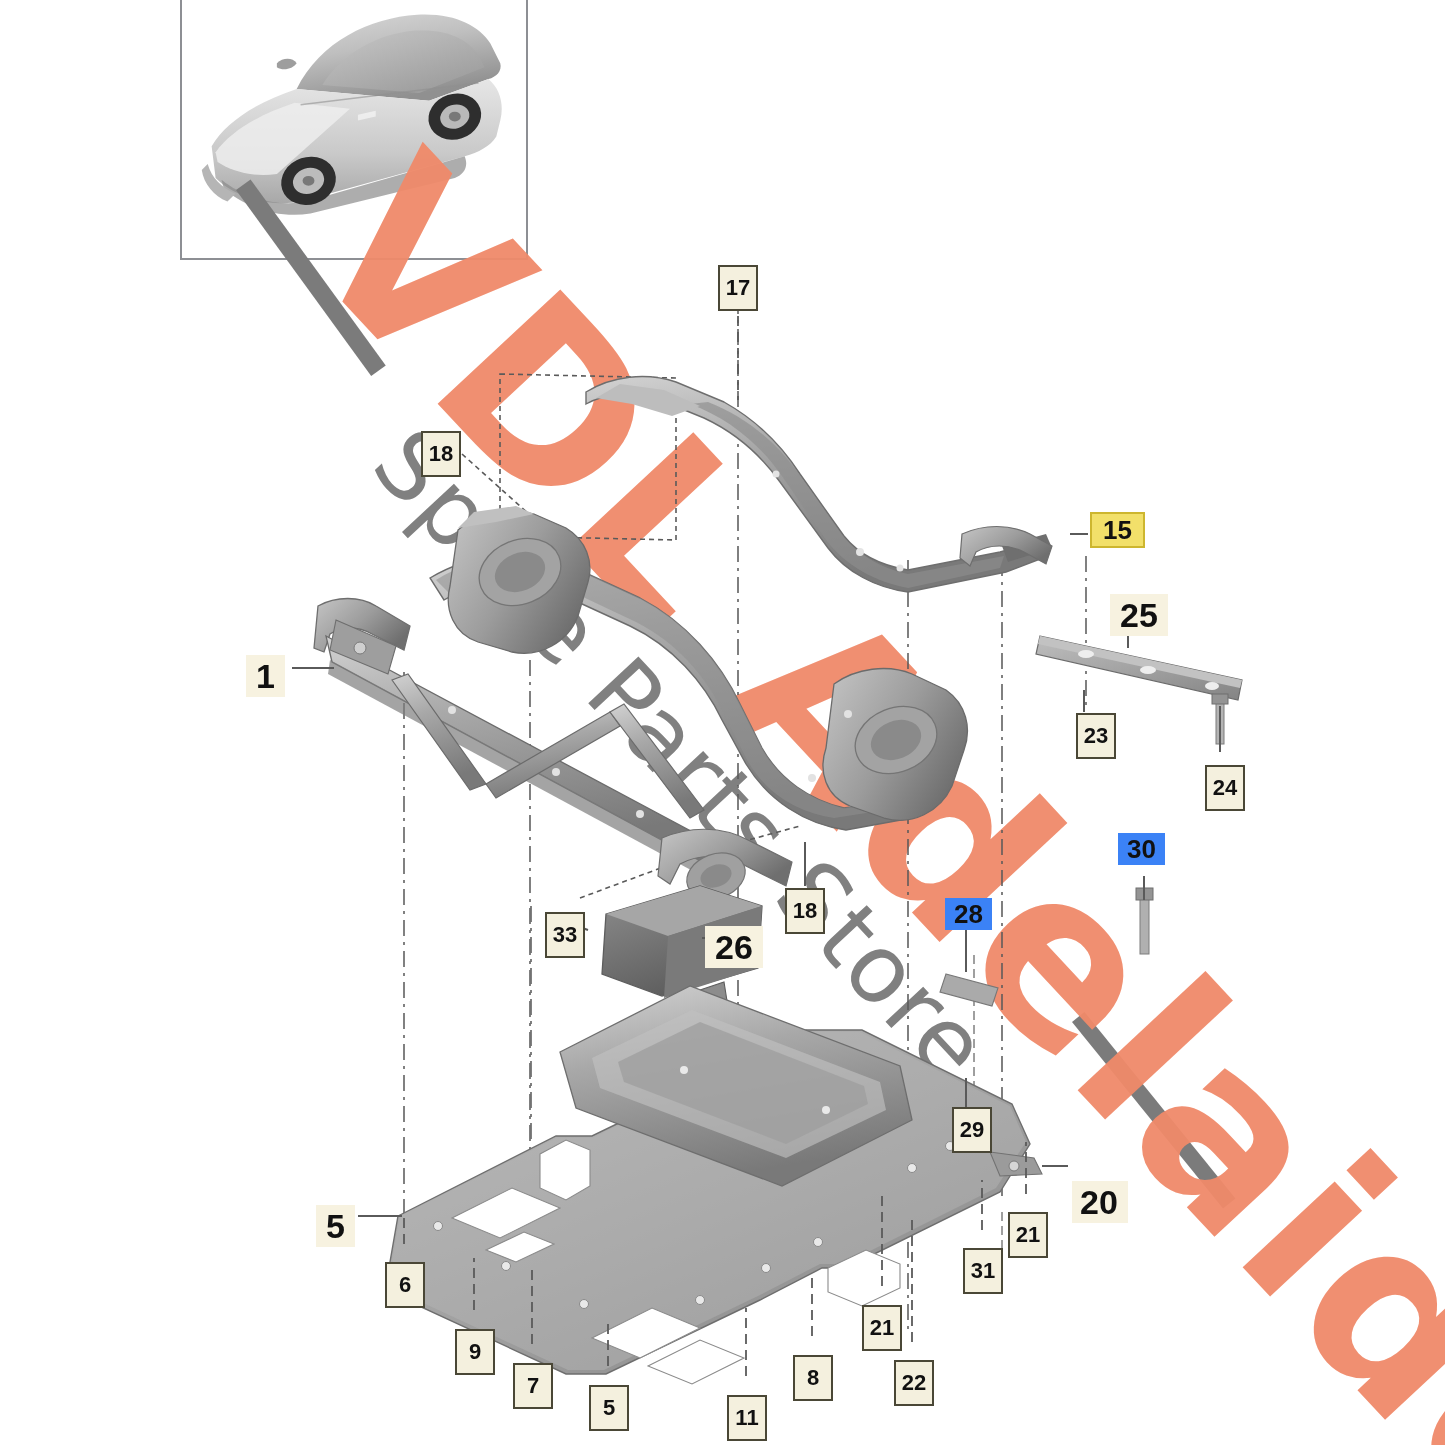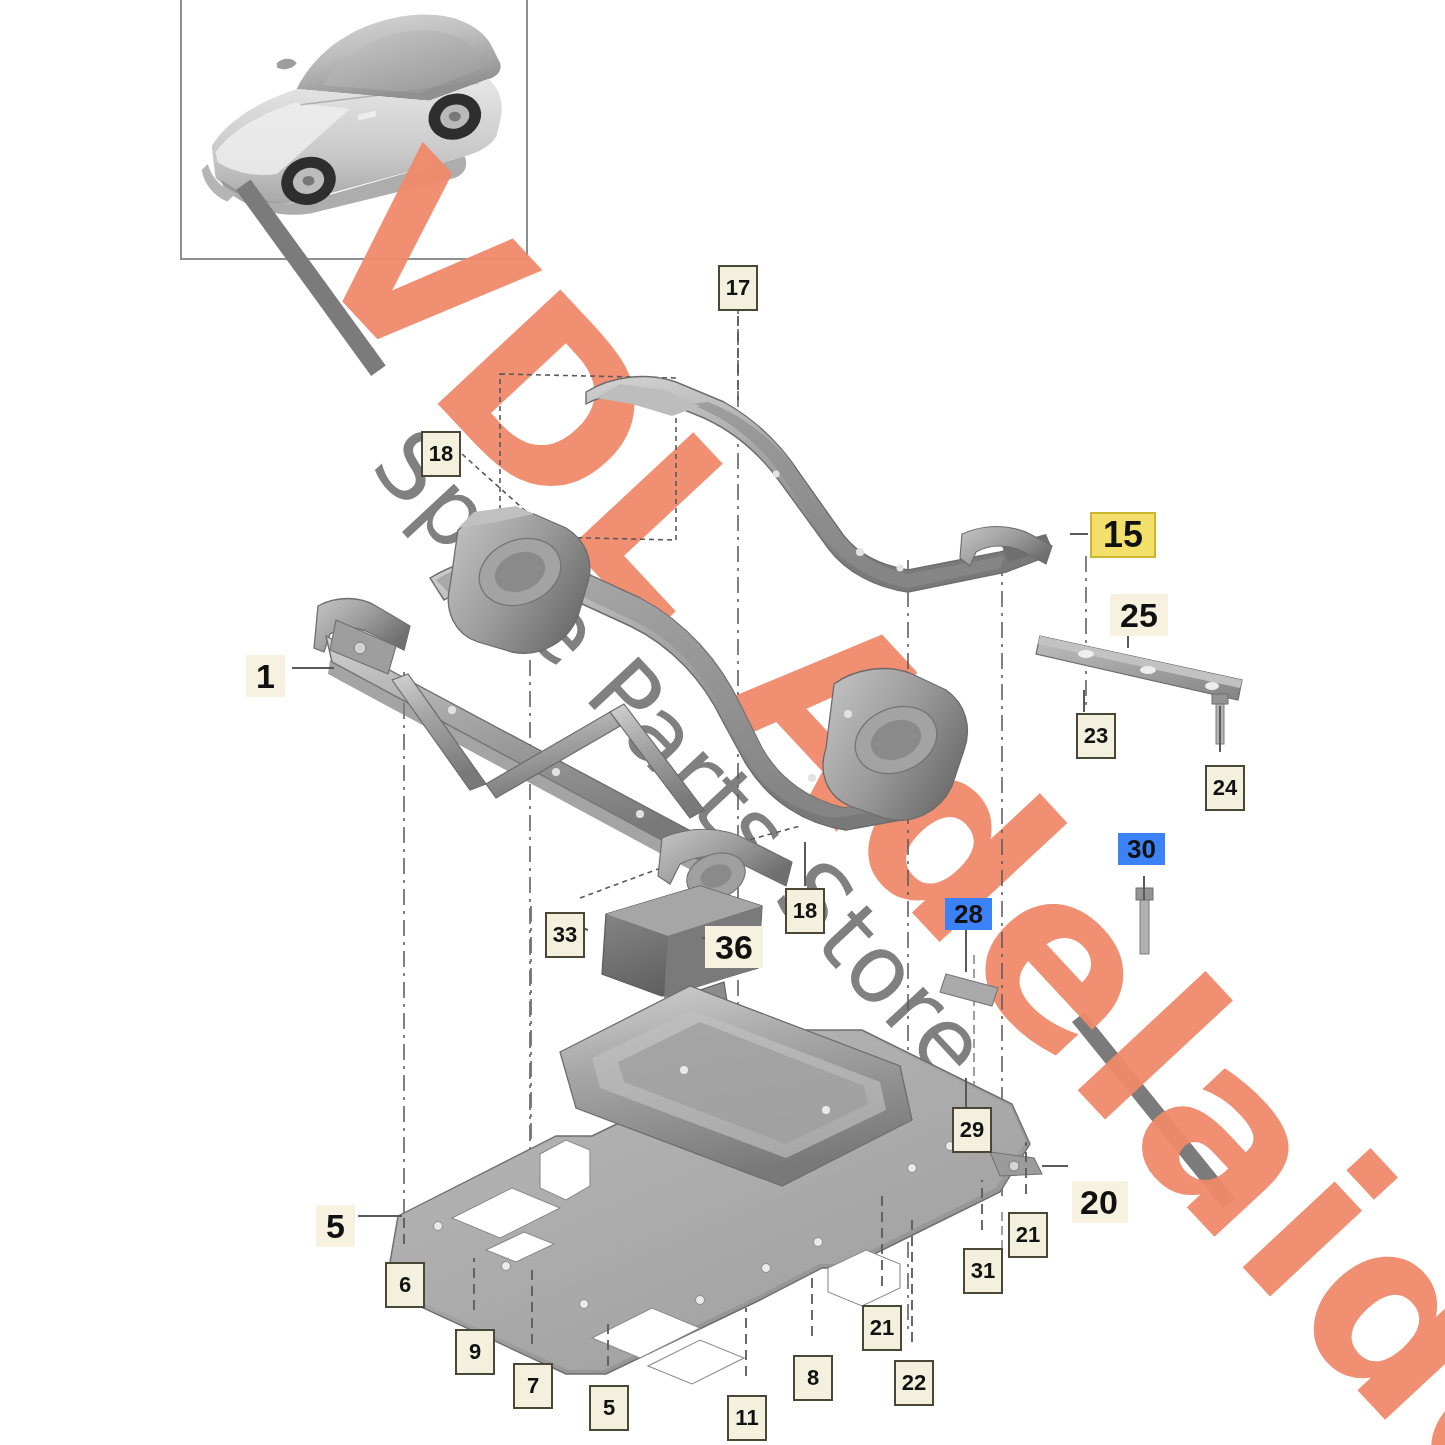--- a/index.html
+++ b/index.html
@@ -118,21 +118,21 @@
     border: none;
     font-size: 34px;
     font-weight: 700;
     padding: 4px 10px;
     margin-top: 11px;
   }
   
   .callout.highlight {
     background: #f2e06a;
     border: 2px solid #cdb62f;
-    font-size: 36px;
+    font-size: 26px;
     font-weight: 700;
     padding: 3px 11px;
   }
   
   .callout.faint {
     background: #3b82f6;
     border: none;
     font-size: 26px;
     font-weight: 700;
     padding: 3px 9px;
@@ -418,20 +418,20 @@
   <div class="callout boxed" style="left:718px;  top:265px;">17</div>
   <div class="callout boxed" style="left:421px;  top:431px;">18</div>
   <div class="callout boxed" style="left:785px;  top:888px;">18</div>
   <div class="callout big" style="left:1072px; top:1170px;padding-left:8px;">20</div>
   <div class="callout boxed" style="left:862px;  top:1305px;">21</div>
   <div class="callout boxed" style="left:1008px; top:1212px;">21</div>
   <div class="callout boxed" style="left:894px;  top:1360px;">22</div>
   <div class="callout boxed" style="left:1064px; top:713px;margin-left:12px;">23</div>
   <div class="callout boxed" style="left:1205px; top:765px;">24</div>
   <div class="callout big" style="left:1110px; top:583px;">25</div>
-  <div class="callout big" style="left:705px;  top:915px;">36</div>
+  <div class="callout big" style="left:705px;  top:915px;">26</div>
   <div class="callout boxed" style="left:545px;  top:912px;">33</div>
   <div class="callout faint" style="left:945px;  top:898px;">28</div>
   <div class="callout boxed" style="left:952px;  top:1107px;">29</div>
   <div class="callout faint" style="left:1118px; top:833px;">30</div>
   <div class="callout boxed" style="left:963px;  top:1248px;">31</div>
 
 </div>
 
 </body></html>

